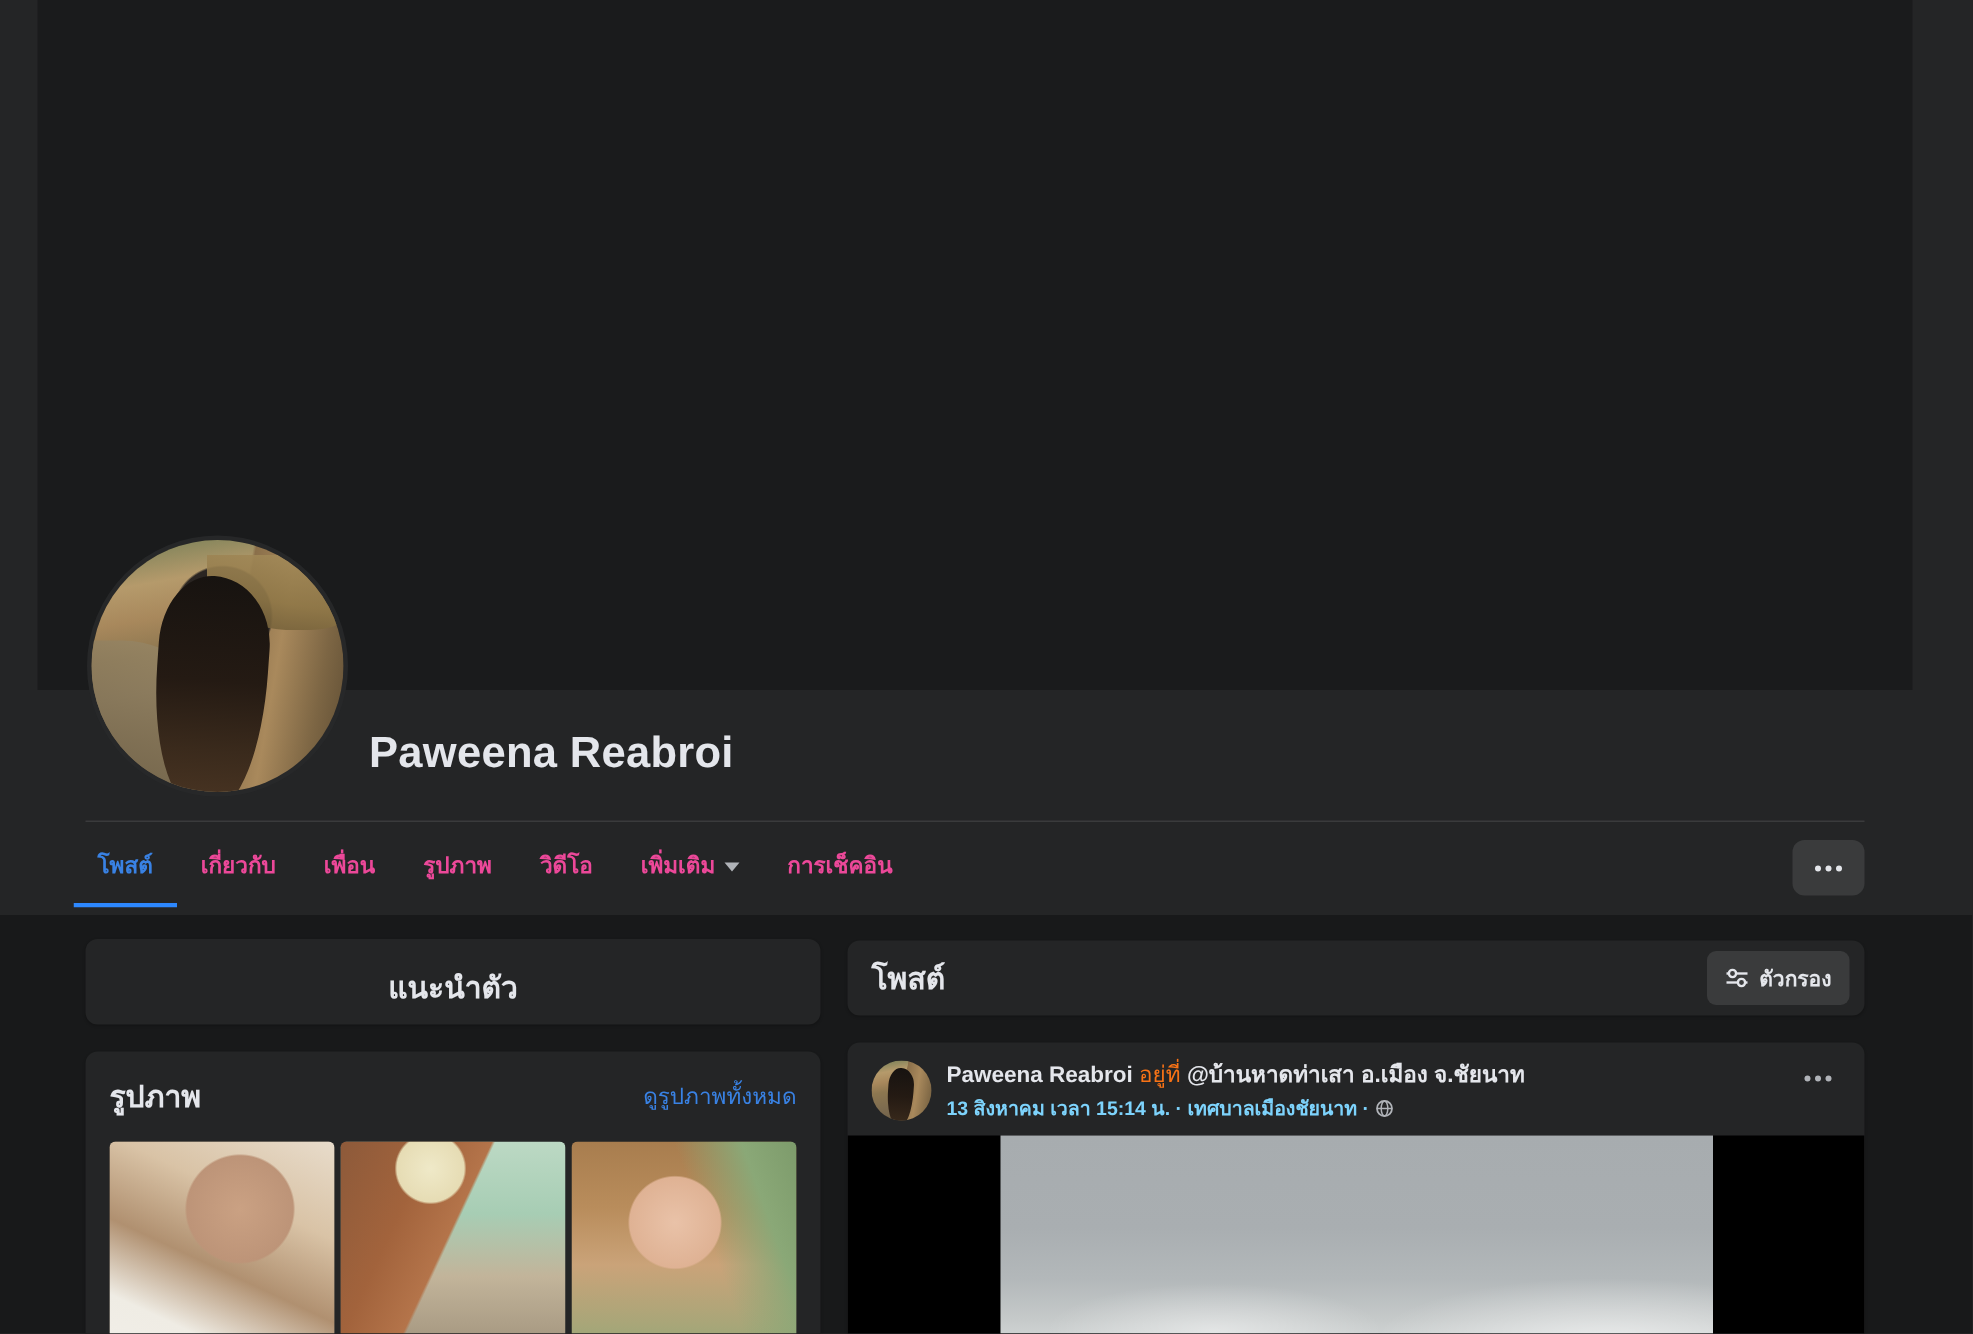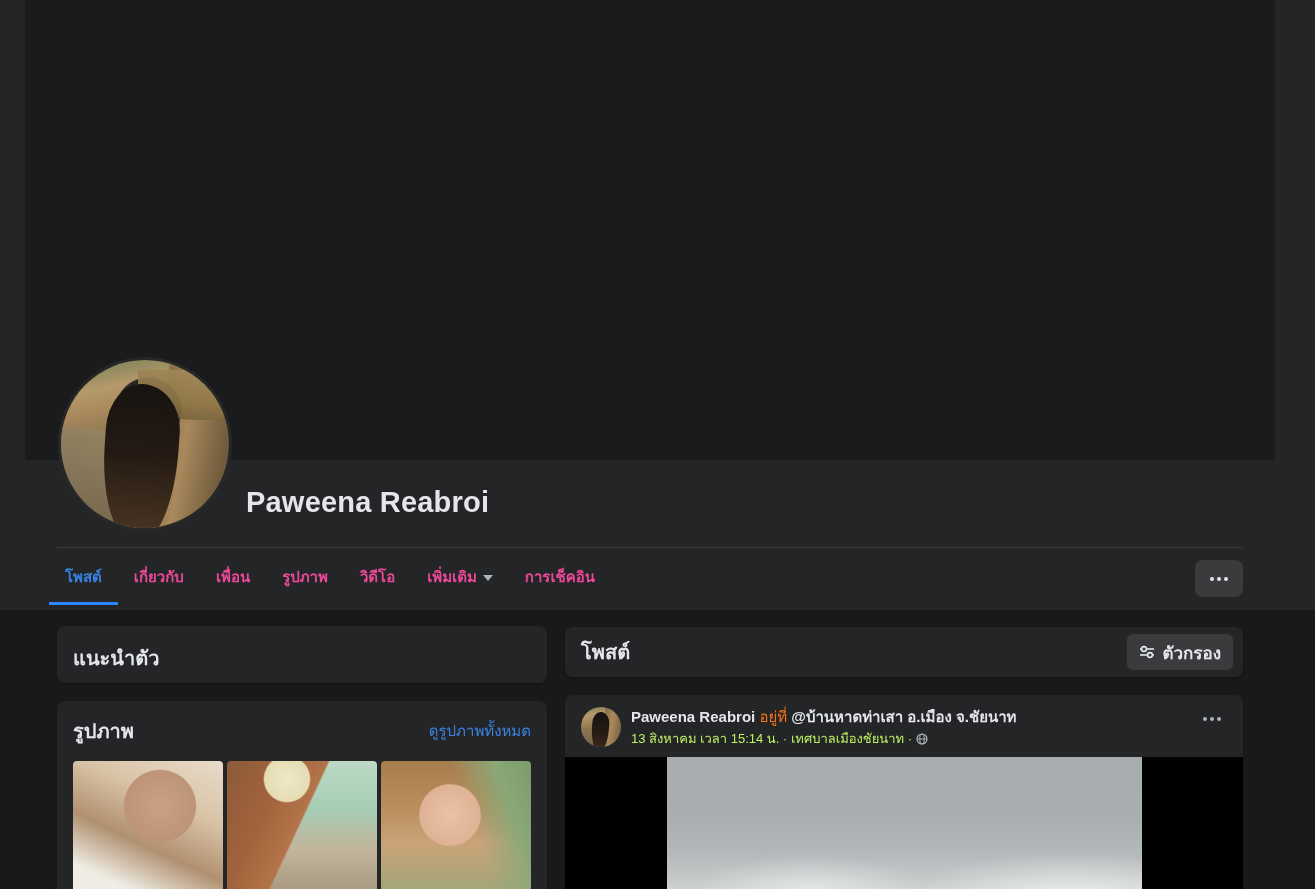--- a/index.html
+++ b/index.html
@@ -58,21 +58,21 @@
     position:absolute; left:1195px; top:560px; width:48px; height:37px; border-radius:8px;
     background:#3a3b3c; display:flex; align-items:center; justify-content:center; gap:3px; cursor:pointer;
   }
   .dot { width:4px; height:4px; border-radius:50%; background:#e4e6eb; display:inline-block; }
   .dot.gray { background:#b0b3b8; }
 
   
   .card { position:absolute; background:#242526; border-radius:8px; box-shadow:0 1px 2px rgba(0,0,0,.2); }
   .card-title { font-size:20px; font-weight:bold; color:#e4e6eb; }
 
-  .intro-card { left:57px; top:626px; width:490px; height:57px; padding:16px; }
+  .intro-card { left:57px; top:626px; width:490px; height:57px; padding:16px;text-align:center; }
 
   .photos-card { left:57px; top:701px; width:490px; height:225px; padding:14px 16px; }
   .photos-head { display:flex; align-items:center; justify-content:space-between; margin-bottom:14px; }
   .see-all-link { font-size:15px; color:#3982e4; text-decoration:none; cursor:pointer; }
   .photo-grid { display:grid; grid-template-columns:repeat(3, 1fr); gap:4px; }
   .photo-thumb { height:150px; border-radius:4px; overflow:hidden; }
   .thumb-1 {
     background:
       radial-gradient(circle at 58% 30%, #caa183 0%, #bd9478 26%, rgba(0,0,0,0) 27%),
       linear-gradient(205deg, #e8dccb 0%, #d9c3a6 30%, #b09070 55%, #efece4 78%, #f2efe9 100%),
@@ -88,21 +88,21 @@
     background:
       radial-gradient(circle at 46% 36%, #e9c2a8 0%, #dfb294 24%, rgba(0,0,0,0) 25%),
       linear-gradient(250deg, #7d9b6b 0%, #8aa877 18%, rgba(0,0,0,0) 40%),
       linear-gradient(180deg, #a87d4e 0%, #b98d5c 30%, #caa379 55%, #90a878 100%);
   }
 
   .filter-card { left:565px; top:627px; width:678px; height:50px; display:flex; align-items:center;
     justify-content:space-between; padding:0 10px 0 16px; }
   .filter-btn {
     display:flex; align-items:center; gap:7px; height:36px; padding:0 12px; background:#3a3b3c;
-    border:none; border-radius:6px; color:#e4e6eb; font-size:17px; font-weight:600;
+    border:none; border-radius:6px; color:#e4e6eb; font-size:14px; font-weight:600;
     font-family:"Liberation Sans", sans-serif; cursor:pointer;
   }
 
   
   .post-card { left:565px; top:695px; width:678px; height:200px; border-radius:8px 8px 0 0; overflow:hidden; }
   .post-head { display:flex; align-items:flex-start; padding:12px 16px 10px 16px; }
   .post-avatar {
     width:40px; height:40px; border-radius:50%; flex:0 0 40px; overflow:hidden; position:relative;
     background:
       linear-gradient(100deg, rgba(0,0,0,0) 52%, #8a6f4a 53%, #a9895c 72%, #6d5a3c 100%),
@@ -112,21 +112,21 @@
   .post-avatar .mini-hair {
     position:absolute; left:50%; top:12%; width:42%; height:95%; transform:translateX(-55%) rotate(4deg);
     background:linear-gradient(180deg, #171310 0%, #241a13 50%, #3a2a1c 100%);
     border-radius:46% 54% 40% 44% / 30% 30% 60% 60%;
   }
   .post-head-text { margin-left:10px; flex:1; }
   .post-line1 { font-size:15px; line-height:20px; color:#e4e6eb; }
   .post-line1 .author { font-weight:700; cursor:pointer; }
   .post-line1 .connector { font-weight:400; color:#f97316; }
   .post-line1 .place { font-weight:700; cursor:pointer;text-align:right; }
-  .post-line2 { font-size:13px; line-height:17px; color:#bef264; margin-top:3px; display:flex; align-items:center; gap:4px; }
+  .post-line2 { font-size:13px; line-height:17px; color:#7dd3fc; margin-top:3px; display:flex; align-items:center; gap:4px;font-weight:bold; }
   .post-more { display:flex; gap:3px; padding:10px 6px; cursor:pointer; }
   .post-media { height:137px; background:#000; display:flex; justify-content:center; }
   .sky {
     width:475px; height:100%;
     background:
       radial-gradient(ellipse 160px 45px at 30% 95%, rgba(255,255,255,.45) 0%, rgba(255,255,255,0) 70%),
       radial-gradient(ellipse 220px 60px at 85% 100%, rgba(255,255,255,.55) 0%, rgba(255,255,255,0) 70%),
       linear-gradient(180deg, #a7acaf 0%, #a9aeb1 45%, #b3b8ba 70%, #c6caca 90%, #d2d6d5 100%);
   }
 </style>

